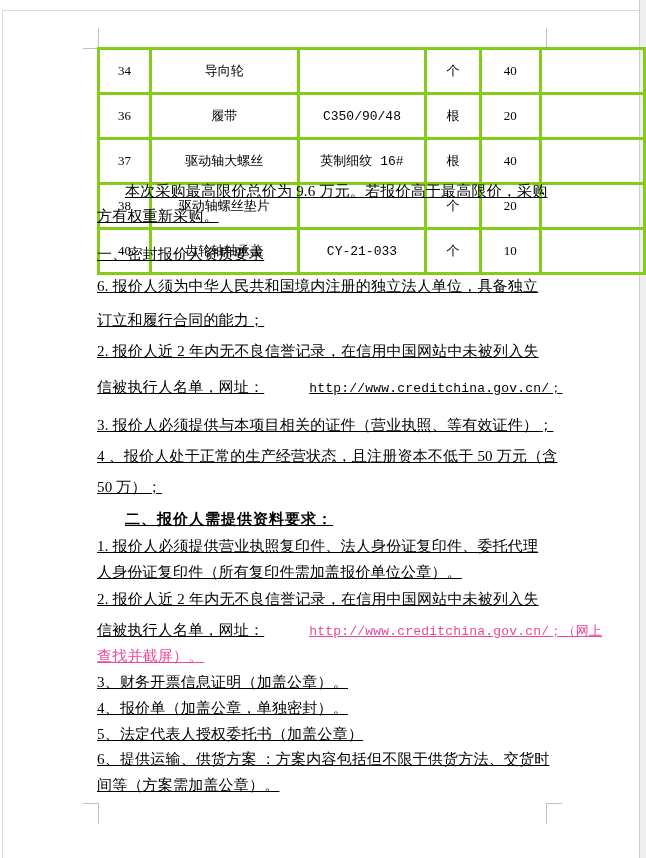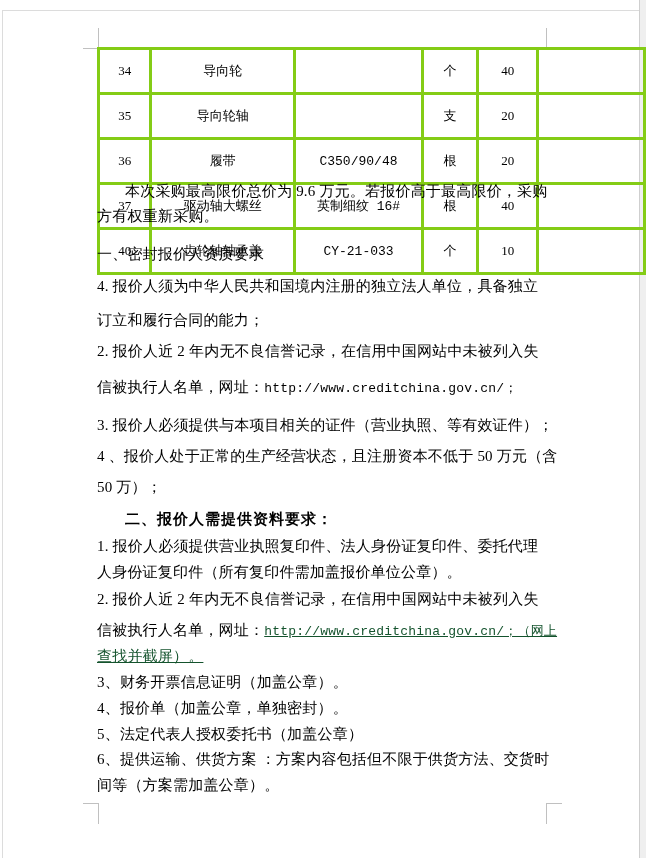--- a/index.html
+++ b/index.html
@@ -46,25 +46,26 @@
   td.c-qty  { width: 46px; }
   td.c-rem  { width: 128px; }
   
   .ln {
     position: absolute;
     left: 97px;
     font-size: 15px;
     line-height: 17px;
     white-space: pre;
     letter-spacing: 0.2px;
+    text-decoration: underline;
   }
   .indent { left: 125px; }
   .bold { font-weight: bold; letter-spacing: 1px; text-align: center; }
-  .mono { font-family: "Liberation Mono", "DejaVu Sans Mono", monospace; font-size: 13px; }
-  .link { color: #14532d; text-decoration: underline; cursor: pointer; }
+  .mono { font-family: "Liberation Mono", "DejaVu Sans Mono", monospace; font-size: 13px; margin-left: 45px; }
+  .link { color: #ec4899; text-decoration: underline; cursor: pointer; }
 </style>
 </head>
 <body>
 
 <div class="edge-top"></div>
 <div class="edge-left"></div>
 <div class="edge-right"></div>
 <div class="gutter-right"></div>
 
 <div class="mark tl"></div>
@@ -76,59 +77,59 @@
   <tbody>
     <tr>
       <td class="c-no">34</td>
       <td class="c-name">导向轮</td>
       <td class="c-spec"></td>
       <td class="c-unit">个</td>
       <td class="c-qty">40</td>
       <td class="c-rem"></td>
     </tr>
     <tr>
-      <td class="c-no">35</td>
-      <td class="c-name">导向轮轴</td>
-      <td class="c-spec"></td>
-      <td class="c-unit">支</td>
-      <td class="c-qty">20</td>
-      <td class="c-rem"></td>
-    </tr>
-    <tr>
       <td class="c-no">36</td>
       <td class="c-name">履带</td>
       <td class="c-spec">C350/90/48</td>
       <td class="c-unit">根</td>
       <td class="c-qty">20</td>
       <td class="c-rem"></td>
     </tr>
     <tr>
       <td class="c-no">37</td>
       <td class="c-name">驱动轴大螺丝</td>
       <td class="c-spec">英制细纹 16#</td>
       <td class="c-unit">根</td>
       <td class="c-qty">40</td>
+      <td class="c-rem"></td>
+    </tr>
+    <tr>
+      <td class="c-no">38</td>
+      <td class="c-name">驱动轴螺丝垫片</td>
+      <td class="c-spec"></td>
+      <td class="c-unit">个</td>
+      <td class="c-qty">20</td>
       <td class="c-rem"></td>
     </tr>
     <tr>
       <td class="c-no">40</td>
       <td class="c-name">齿轮轴轴承盖</td>
       <td class="c-spec">CY-21-033</td>
       <td class="c-unit">个</td>
       <td class="c-qty">10</td>
       <td class="c-rem"></td>
     </tr>
   </tbody>
 </table>
 
 <div class="ln indent" style="top:183px">本次采购最高限价总价为 9.6 万元。若报价高于最高限价，采购</div>
 <div class="ln" style="top:208px">方有权重新采购。</div>
 
 <div class="ln" style="top:246px">一、密封报价人资质要求</div>
-<div class="ln" style="top:278px">4. 报价人须为中华人民共和国境内注册的独立法人单位，具备独立</div>
+<div class="ln" style="top:278px">6. 报价人须为中华人民共和国境内注册的独立法人单位，具备独立</div>
 <div class="ln" style="top:312px">订立和履行合同的能力；</div>
 <div class="ln" style="top:343px">2. 报价人近 2 年内无不良信誉记录，在信用中国网站中未被列入失</div>
 <div class="ln" style="top:379px"><span>信被执行人名单，网址：</span><span class="mono">http://www.creditchina.gov.cn/；</span></div>
 <div class="ln" style="top:417px">3. 报价人必须提供与本项目相关的证件（营业执照、等有效证件）；</div>
 <div class="ln" style="top:448px">4 、报价人处于正常的生产经营状态，且注册资本不低于 50 万元（含</div>
 <div class="ln" style="top:479px">50 万）；</div>
 
 <div class="ln indent bold" style="top:511px">二、报价人需提供资料要求：</div>
 <div class="ln" style="top:538px">1. 报价人必须提供营业执照复印件、法人身份证复印件、委托代理</div>
 <div class="ln" style="top:564px">人身份证复印件（所有复印件需加盖报价单位公章）。</div>

